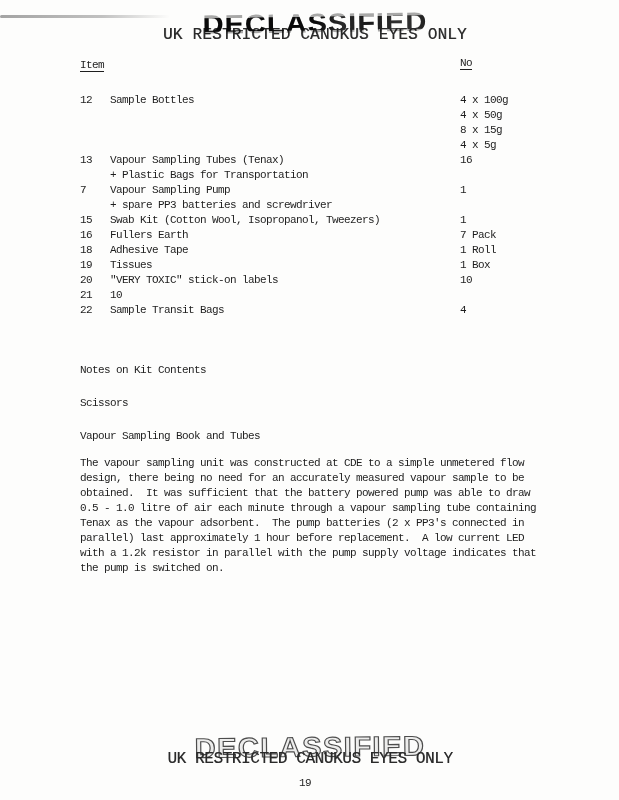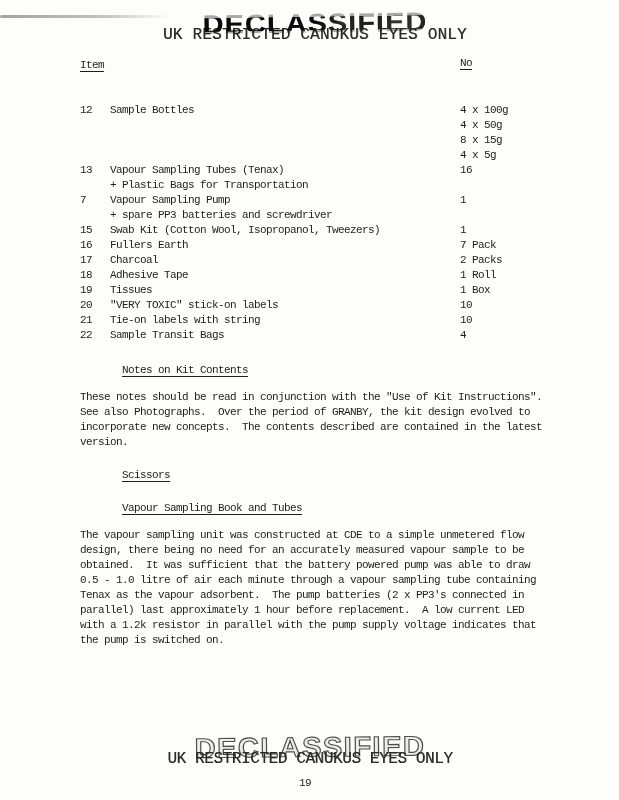--- a/index.html
+++ b/index.html
@@ -88,41 +88,39 @@
   }
   .table-header { position: relative; height: 15px; }
   .col-head {
     text-decoration: underline;
     text-underline-offset: 2.5px;
     text-decoration-thickness: 1px;
   }
   .col-head.item { position: absolute; left: 0; top: 2px; }
   .col-head.no   { position: absolute; left: 380px; top: 0; }
 
-  #table-rows { margin-top: 32px; }
+  #table-rows { margin-top: 22px; }
   .trow { display: flex; align-items: flex-start; }
   .c-num  { width: 30px;  white-space: pre; }
   .c-text { width: 350px; white-space: pre; }
   .c-qty  { flex: 1;      white-space: pre; }
 
   
   #sections {
     position: absolute;
     top: 363px;
     left: 80px;
     width: 490px;
   }
   .section { margin-top: 18px; }
   .section:first-child { margin-top: 0; }
   .sec-heading {
-    text-decoration: underline;
     text-underline-offset: 2.5px;
     text-decoration-thickness: 1px;
     margin-bottom: 12px;
-    margin-left: 42px;
   }
   .sec-body { white-space: pre; }
 
   
   .page-number {
     position: absolute;
     top: 776px;
     left: 0;
     width: 610px;
     text-align: center;
@@ -170,59 +168,49 @@
           <div class="c-num">15</div>
           <div class="c-text">Swab Kit (Cotton Wool, Isopropanol, Tweezers)</div>
           <div class="c-qty">1</div>
         </div>
         <div class="trow">
           <div class="c-num">16</div>
           <div class="c-text">Fullers Earth</div>
           <div class="c-qty">7 Pack</div>
         </div>
         <div class="trow">
-          <div class="c-num">17</div>
-          <div class="c-text">Charcoal</div>
-          <div class="c-qty">2 Packs</div>
-        </div>
-        <div class="trow">
           <div class="c-num">18</div>
           <div class="c-text">Adhesive Tape</div>
           <div class="c-qty">1 Roll</div>
         </div>
         <div class="trow">
           <div class="c-num">19</div>
           <div class="c-text">Tissues</div>
           <div class="c-qty">1 Box</div>
         </div>
         <div class="trow">
           <div class="c-num">20</div>
           <div class="c-text">"VERY TOXIC" stick-on labels</div>
           <div class="c-qty">10</div>
         </div>
         <div class="trow">
           <div class="c-num">21</div>
-          <div class="c-text">Tie-on labels with string</div>
           <div class="c-qty">10</div>
         </div>
         <div class="trow">
           <div class="c-num">22</div>
           <div class="c-text">Sample Transit Bags</div>
           <div class="c-qty">4</div>
         </div>
       </div>
   </div>
 
   <div id="sections">
       <div class="section">
         <div class="sec-heading">Notes on Kit Contents</div>
-        <div class="sec-body">These notes should be read in conjunction with the "Use of Kit Instructions".
-See also Photographs.  Over the period of GRANBY, the kit design evolved to
-incorporate new concepts.  The contents described are contained in the latest
-version.</div>
       </div>
       <div class="section">
         <div class="sec-heading">Scissors</div>
       </div>
       <div class="section">
         <div class="sec-heading">Vapour Sampling Book and Tubes</div>
         <div class="sec-body">The vapour sampling unit was constructed at CDE to a simple unmetered flow
 design, there being no need for an accurately measured vapour sample to be
 obtained.  It was sufficient that the battery powered pump was able to draw
 0.5 - 1.0 litre of air each minute through a vapour sampling tube containing

